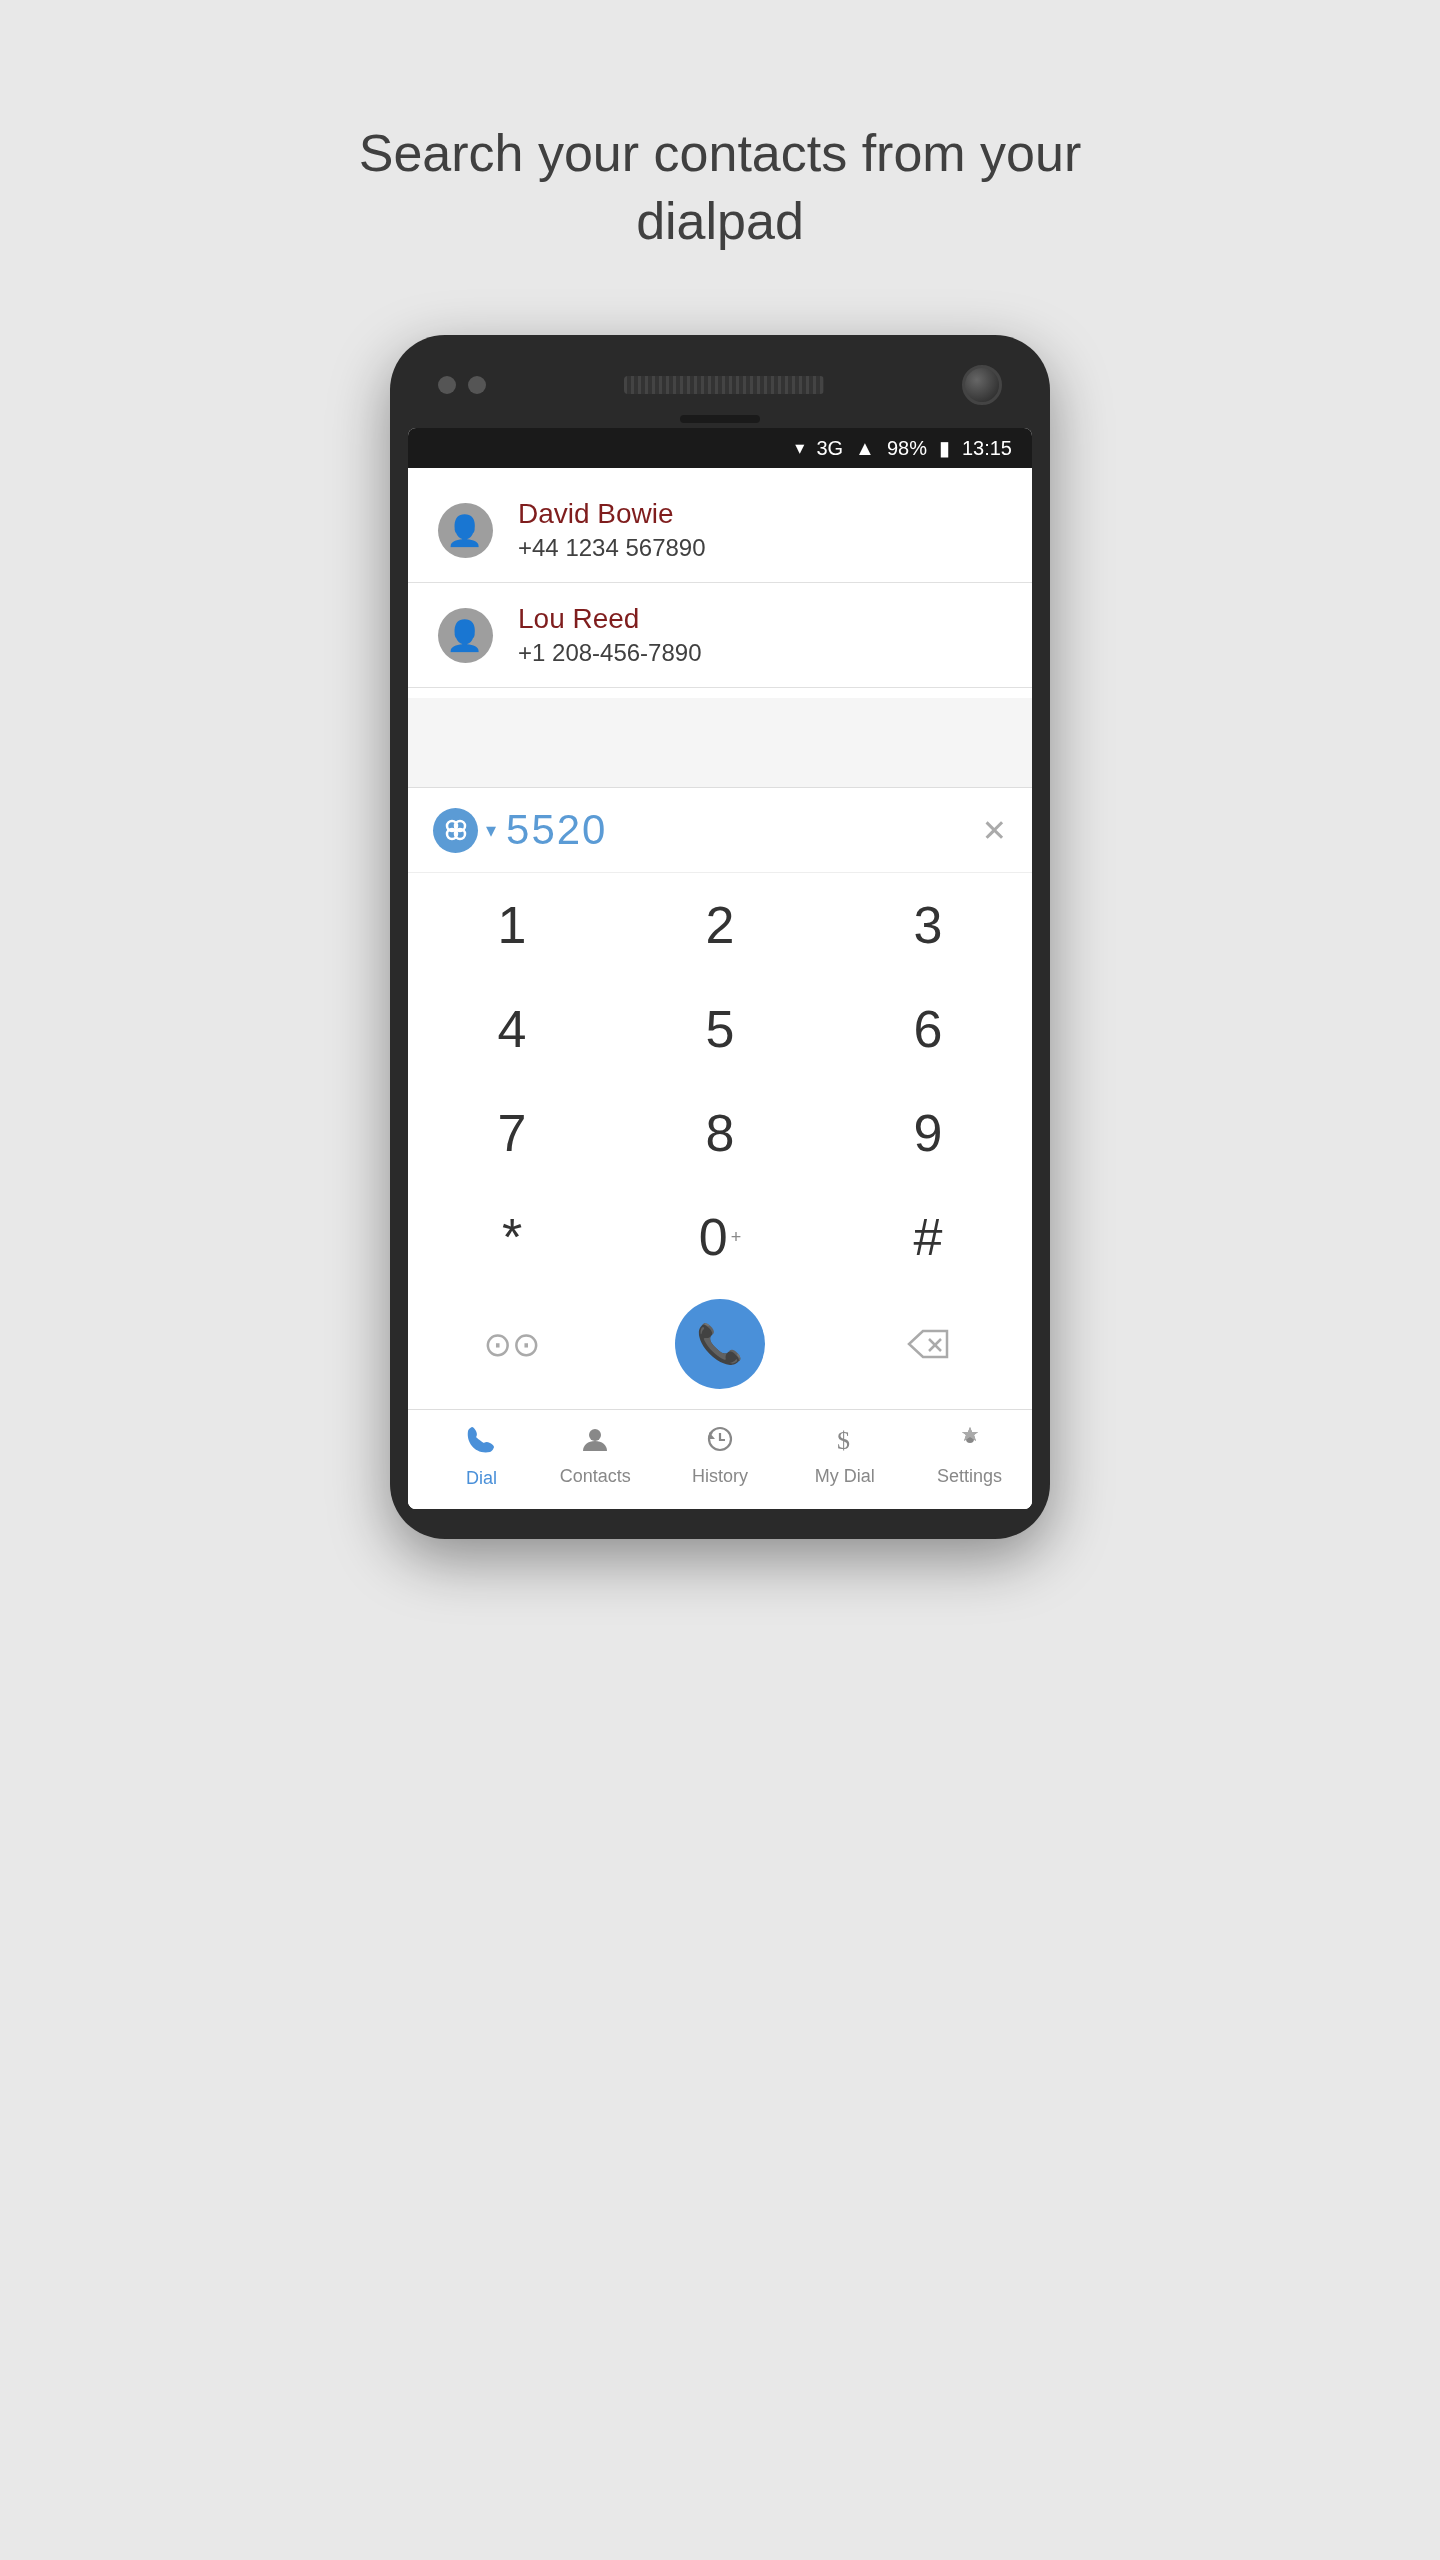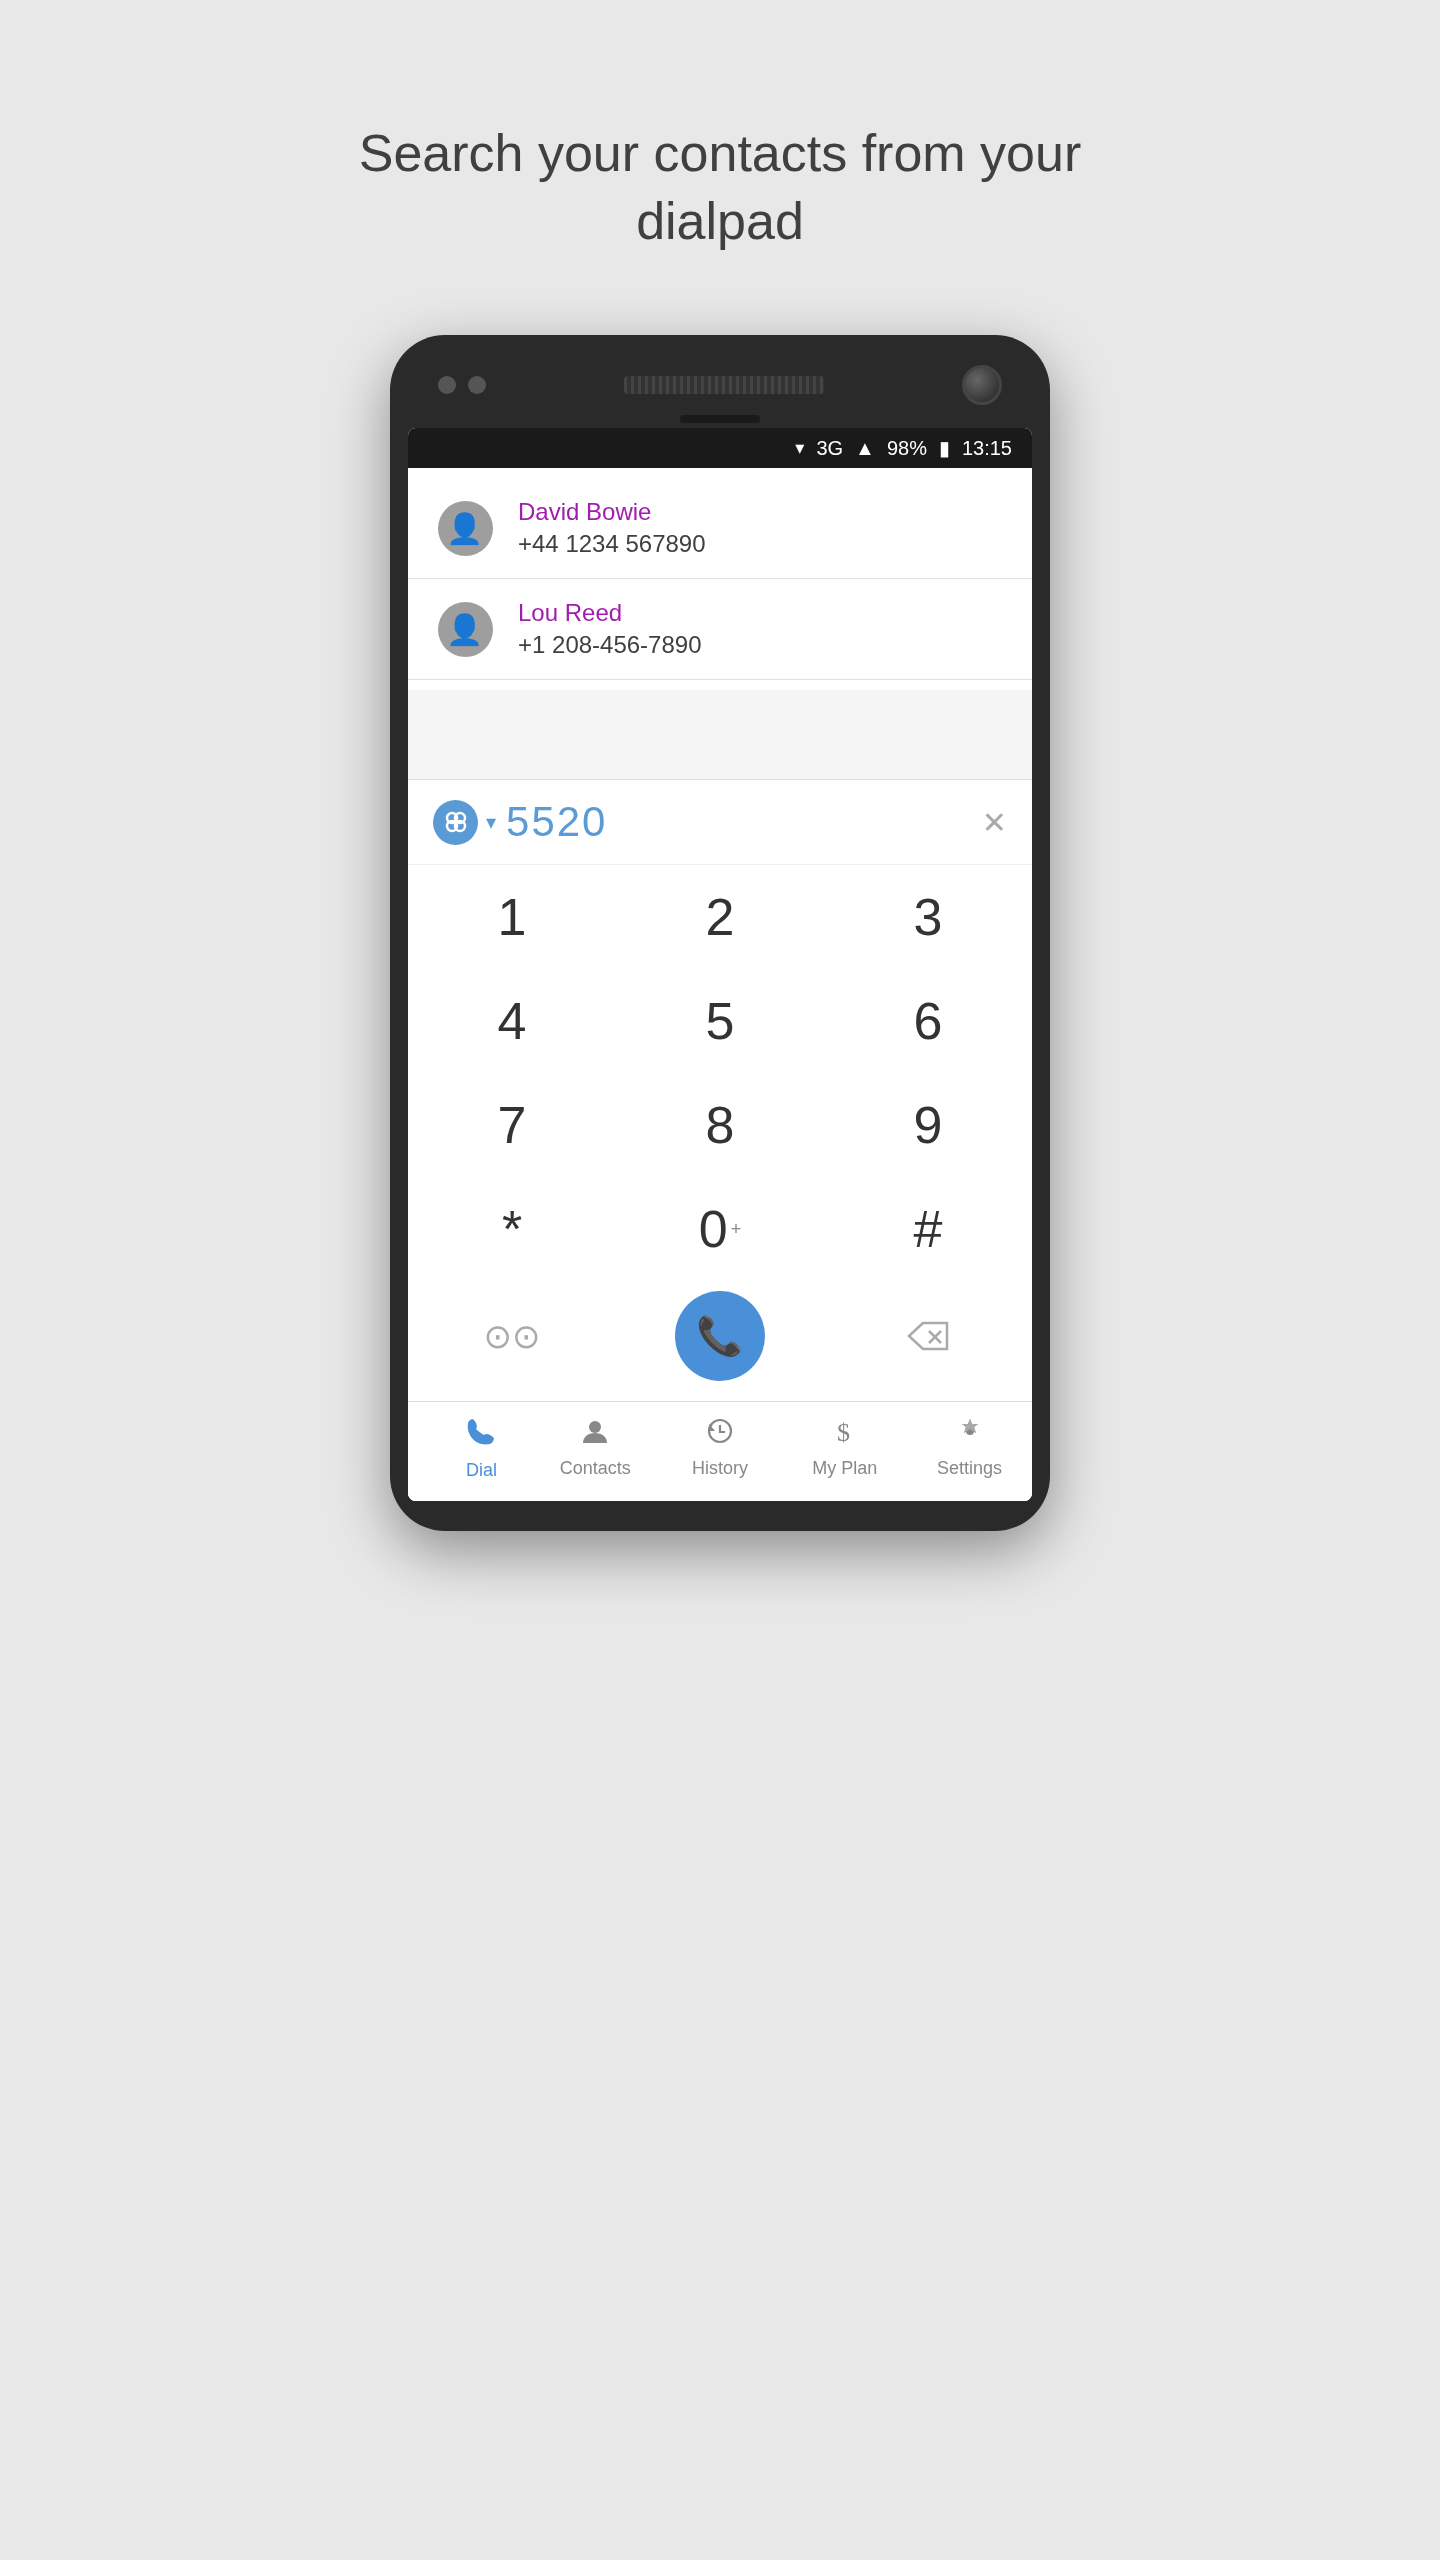--- a/index.html
+++ b/index.html
@@ -132,22 +132,22 @@
       justify-content: center;
       flex-shrink: 0;
     }
 
     .avatar-person {
       color: white;
       font-size: 30px;
     }
 
     .contact-info .contact-name {
-      font-size: 24px;
-      color: #a21caf;
+      font-size: 28px;
+      color: #7f1d1d;
       font-weight: 400;
       margin-bottom: 4px;
     }
 
     .contact-info .contact-number {
       font-size: 24px;
       color: #404040;
     }
 
     
@@ -442,21 +442,21 @@
             </span>
             <span class="nav-label">History</span>
           </div>
 
           <div class="nav-item">
             <span class="nav-icon">
               <svg width="24" height="28" viewBox="0 0 24 28" fill="#888">
                 <text x="4" y="24" font-size="26" font-family="serif">$</text>
               </svg>
             </span>
-            <span class="nav-label">My Plan</span>
+            <span class="nav-label">My Dial</span>
           </div>
 
           <div class="nav-item">
             <span class="nav-icon">
               <svg width="28" height="28" viewBox="0 0 28 28" fill="#888">
                 <circle cx="14" cy="14" r="4"></circle>
                 <path d="M14 2L16 7H22L18 10L20 16L14 12L8 16L10 10L6 7H12Z" fill="#888"></path>
                 <path d="M14 2L12 7H6L10 10L8 16L14 12L20 16L18 10L22 7H16Z" fill="#aaa"></path>
               </svg>
             </span>

